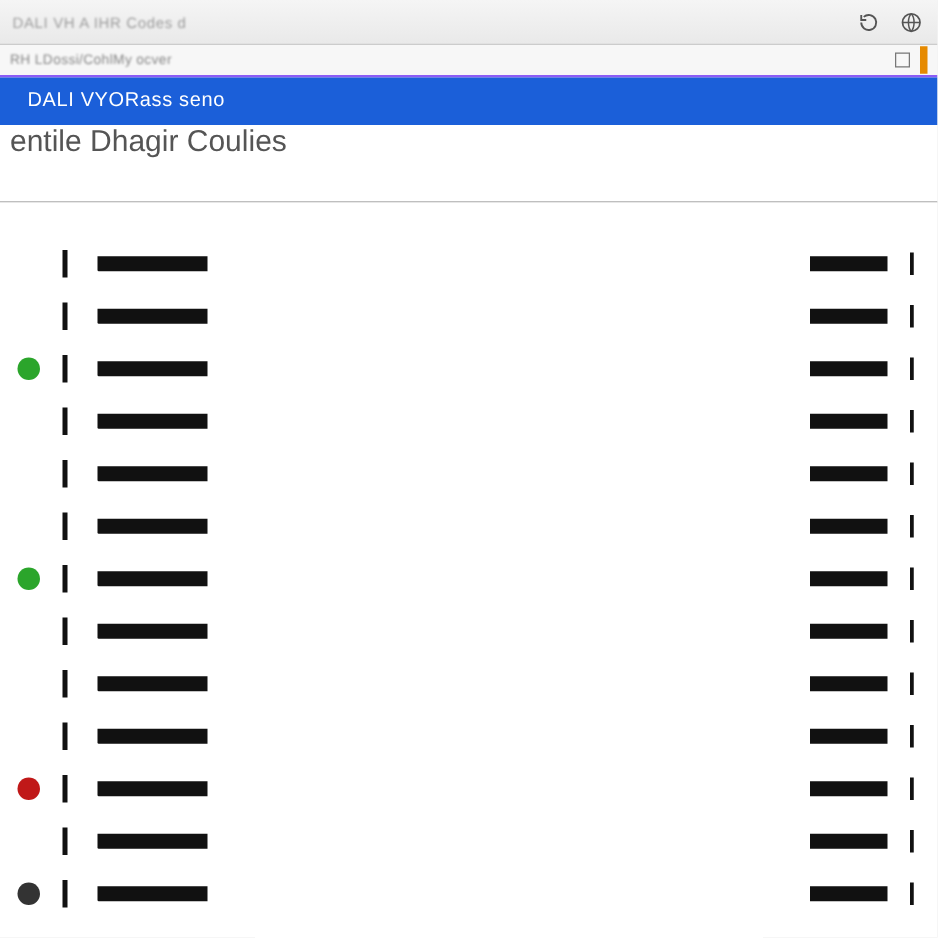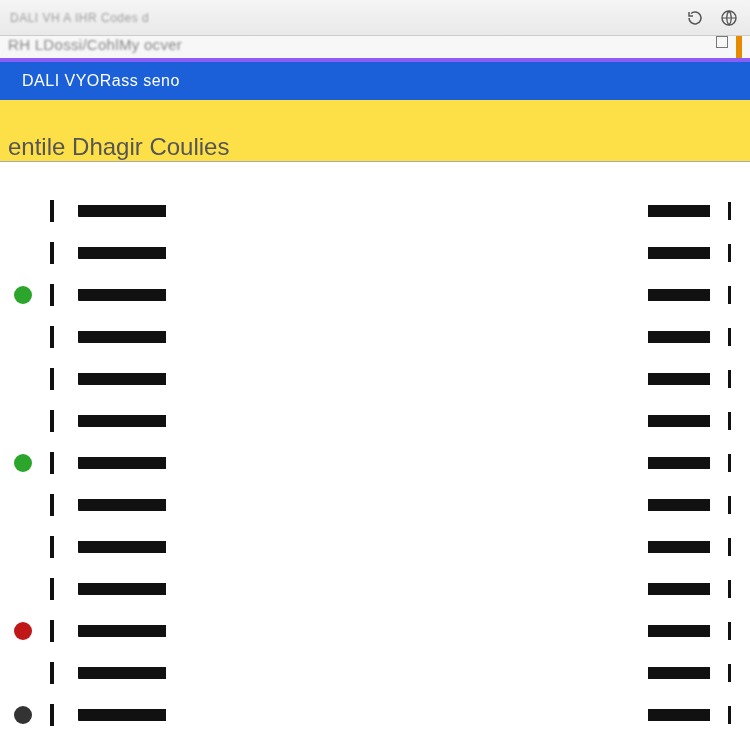--- a/index.html
+++ b/index.html
@@ -23,25 +23,26 @@
       color: #666;
     }
     .toolbar .blur { filter: blur(1px); opacity: 0.6; letter-spacing: 0.5px; }
     .tb-icon {
       width: 22px; height: 22px; display: inline-flex; align-items: center; justify-content: center;
       color: #666; font-size: 16px;
     }
     .addrbar {
       height: 26px;
       background: #f7f7f7;
-      border-bottom: 4px solid #8b5cf6;
-      display: flex;
+      border-bottom: 2px solid #8b5cf6;
+      display: flex;
+      align-items: center;
       padding: 0 8px;
       gap: 8px;
-      font-size: 15px;
+      font-size: 11px;
       color: #555;
     }
     .addrbar .path { flex: 1; filter: blur(0.8px); opacity: 0.7; letter-spacing: 0.3px; overflow: hidden; white-space: nowrap; }
     .addrbar .mark {
       width: 12px; height: 12px; border: 1px solid #777; display: inline-block;
     }
     .addrbar .orange { width: 6px; height: 22px; background: #e68a00; margin-left: auto; }
     .bluebar {
       height: 38px;
       background: #1b5fd9;
@@ -49,24 +50,24 @@
       display: flex;
       align-items: center;
       padding: 0 22px;
       font-size: 16px;
       font-weight: 500;
       letter-spacing: 0.5px;
       text-align: right;
     }
     .heading-row {
       height: 62px;
-      background: #fde047;
+      background: #ffffff;
       border-bottom: 1px solid #aaa;
       display: flex;
-      align-items: flex-end;
+      align-items: flex-start;
       padding: 0 8px;
       color: #555;
       font-size: 24px;
       font-weight: 400;
     }
     .content {
       background: #fff;
       height: calc(750px - 36px - 26px - 38px - 62px);
       position: relative;
       padding-top: 28px;

